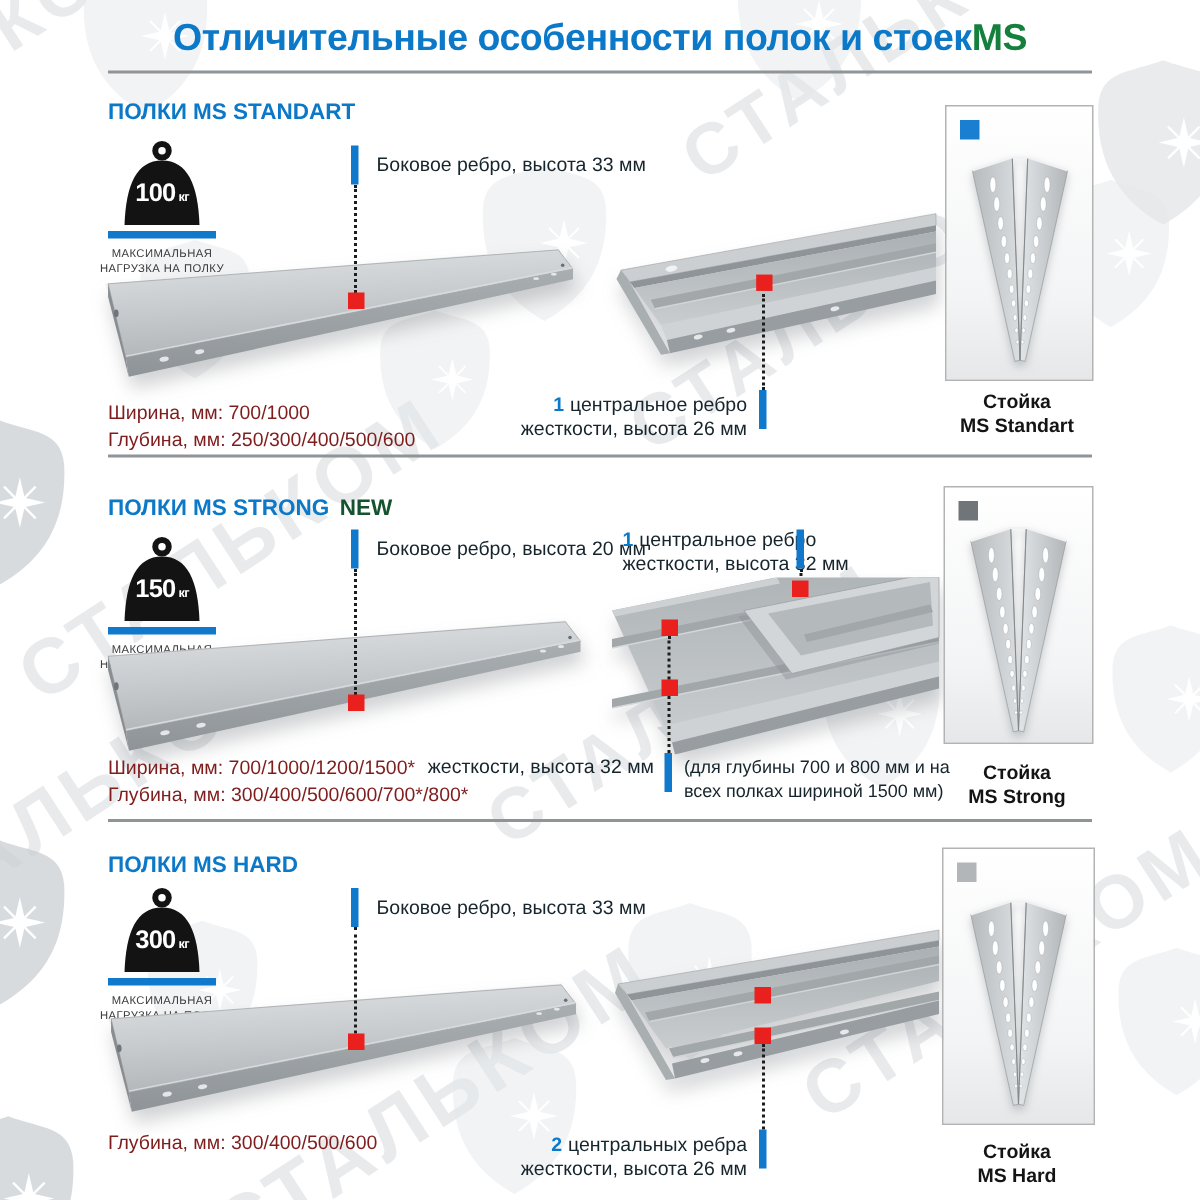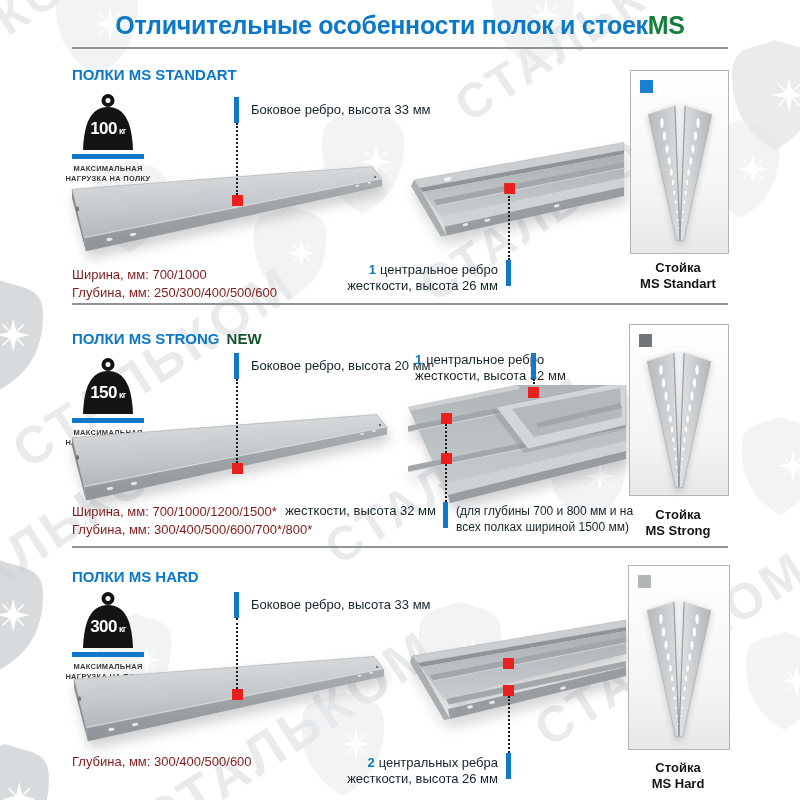--- a/index.html
+++ b/index.html
@@ -19,21 +19,21 @@
   .hr{position:absolute;left:72px;width:656px;height:2px;background:#8f9496;}
   .sec{position:absolute;left:0;width:736px;}
   .sec-h{position:absolute;margin:0;font-size:15px;font-weight:bold;color:#0b78c8;white-space:nowrap;}
   .sec-h .new{color:#14532d;margin-left:7px;}
   .weight{position:absolute;width:88px;text-align:center;}
   .w-icon-wrap{position:relative;width:64px;height:58px;margin:0 auto;}
   .w-num{position:absolute;left:0;top:25px;width:100%;color:#fff;font-weight:bold;
          font-size:17px;letter-spacing:-0.5px;}
   .w-kg{font-size:8.5px;margin-left:2px;}
   .w-bar{width:72px;height:5px;background:#1079cc;margin:2px auto 0;}
-  .w-cap{margin-top:5px;font-size:7.5px;line-height:10px;font-weight:bold;
+  .w-cap{margin-top:5px;font-size:7.5px;line-height:10px;font-weight:normal;
          letter-spacing:.3px;color:#3a3a3a;}
   .shelf,.under{position:absolute;filter:drop-shadow(2px 8px 6px rgba(90,95,100,.28));}
   .bar{position:absolute;width:5px;height:26px;background:#1079cc;}
   .dot{position:absolute;width:0;border-left:2px dotted #1c1c1c;}
   .rsq{position:absolute;width:11px;height:11px;background:#e9201d;}
   .ann{position:absolute;font-size:13px;line-height:16px;color:#16242c;white-space:nowrap;}
   .ann-r{text-align:right;}
   .ann .num,.ann .star{font-weight:bold;color:#0b78c8;margin-right:4px;}
   .ann .star{color:#16242c;margin-right:2px;}
   .note{position:absolute;font-size:12px;line-height:16px;color:#16242c;white-space:nowrap;}

